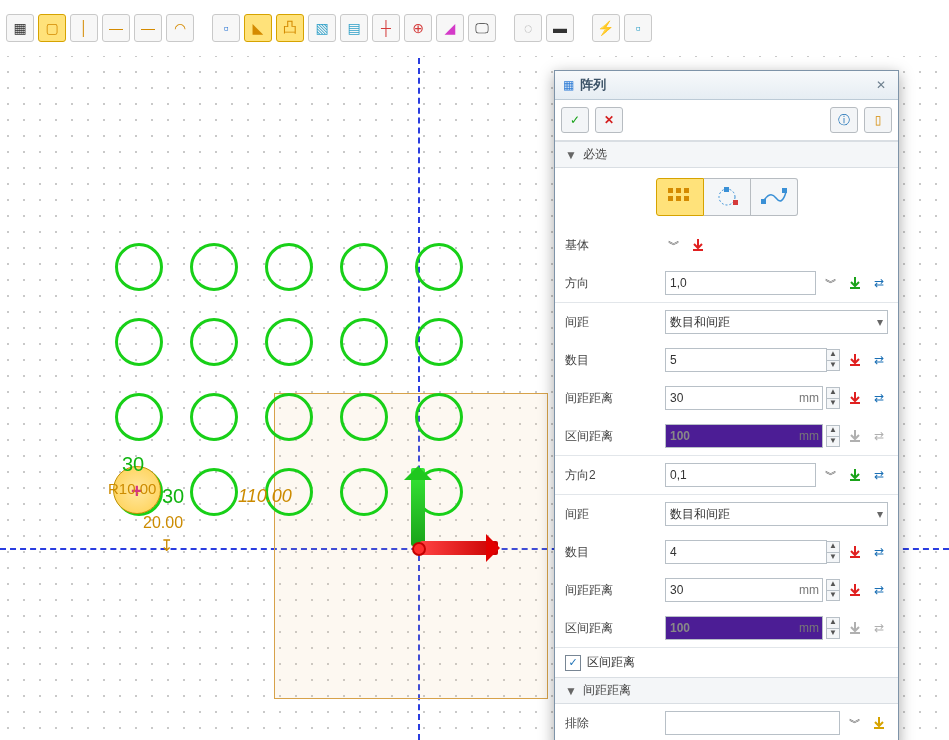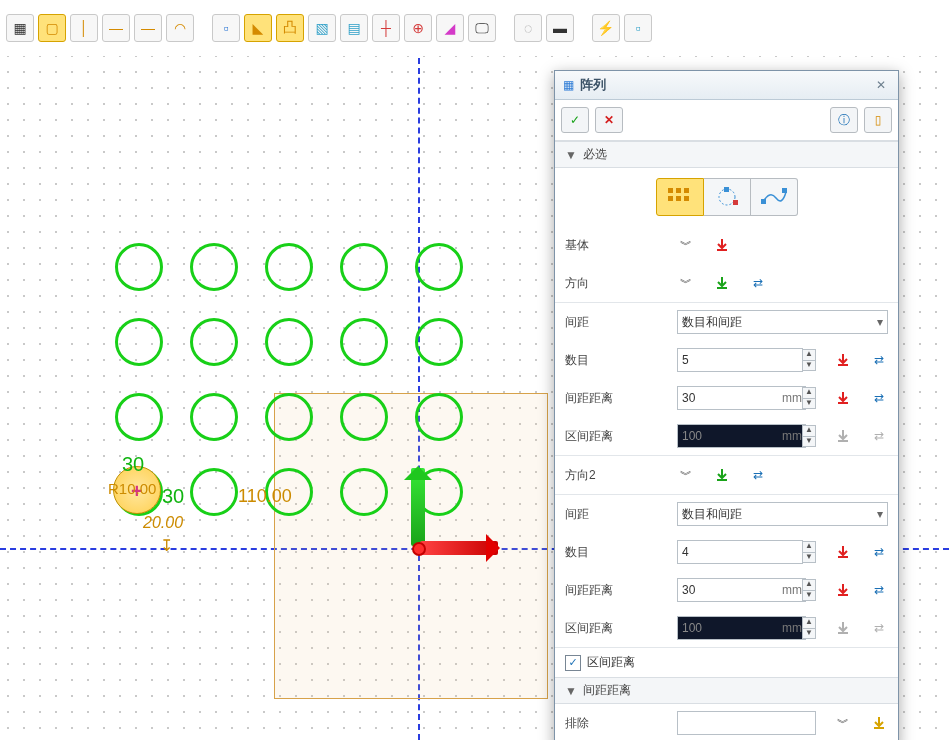--- a/index.html
+++ b/index.html
@@ -42,27 +42,27 @@
   .ibtn{width:26px;height:24px;border:1px solid #b7bcc1;border-radius:3px;display:flex;align-items:center;justify-content:center;background:#f3f5f7;}
   .ibtn.ok{color:#1aa31a;}
   .ibtn.cancel{color:#d42020;font-weight:bold;}
   .section-head{display:flex;align-items:center;gap:6px;padding:4px 10px;background:#f4f6f8;border-top:1px solid #d9dee3;border-bottom:1px solid #d9dee3;font-size:12px;color:#444;font-weight:500;}
   .section-head .tri{color:#666;}
   .type-row{display:flex;justify-content:center;gap:0;padding:10px;}
   .type-btn{width:46px;height:36px;border:1px solid #b7bcc1;border-left-width:0;display:flex;align-items:center;justify-content:center;background:#f4f6f8;}
   .type-btn:first-child{border-left-width:1px;border-radius:3px 0 0 3px;}
   .type-btn:last-child{border-radius:0 3px 3px 0;}
   .type-btn.sel{background:#ffe27a;border-color:#d6a300;position:relative;z-index:1;border-left-width:1px;}
-  .row{display:flex;align-items:center;padding:4px 10px;height:30px;gap:18px;}
+  .row{display:flex;align-items:center;padding:4px 10px;height:30px;gap:6px;}
   .row.sep{border-bottom:1px solid #e2e6ea;}
   .lbl{width:94px;color:#444;}
   .fld{flex:1;display:flex;align-items:center;}
   .inp{flex:1;height:22px;border:1px solid #b8c0c7;padding:0 4px;display:flex;align-items:center;background:#fff;}
-  .inp.grey{background:#0f172a;color:#888;}
-  .unit{width:28px;text-align:right;color:#777;margin-left:-32px;margin-right:1px;pointer-events:none;}
+  .inp.grey{background:#4c1d95;color:#888;font-weight:bold;}
+  .unit{width:28px;text-align:right;color:#777;margin-left:-32px;margin-right:8px;pointer-events:none;}
   .spin{width:14px;height:22px;display:flex;flex-direction:column;margin-left:-1px;}
   .spin div{flex:1;border:1px solid #b8c0c7;font-size:8px;line-height:8px;text-align:center;background:#f4f6f8;color:#555;}
   .spin div:first-child{border-bottom:none;}
   .chev{width:18px;text-align:center;color:#555;}
   .act{width:18px;height:18px;display:flex;align-items:center;justify-content:center;}
   .dnred{font-size:14px;}
   .dnred svg,.dngrn svg,.dngrey svg{display:block;}
   .checkbox-row{display:flex;align-items:center;gap:6px;padding:6px 10px;border-top:1px solid #e2e6ea;}
   .cb{width:14px;height:14px;border:1px solid #788694;display:flex;align-items:center;justify-content:center;font-size:11px;color:#1a6fb5;background:#fff;}
   
@@ -164,22 +164,22 @@
   <div class="circ" style="left:265px;top:420px;"></div>
   <div class="circ" style="left:340px;top:420px;"></div>
   <div class="circ" style="left:415px;top:420px;"></div>
 
   <div class="yellow-disk" style="left:113px;top:418px;"></div>
   <div class="plus" style="left:131px;top:432px;">+</div>
 
   <div class="dim green" style="left:122px;top:405px;">30</div>
   <div class="dim green" style="left:162px;top:437px;">30</div>
   <div class="dim" style="left:108px;top:432px;font-size:15px;">R10.00</div>
-  <div class="dim" style="left:238px;top:438px;">110.00</div>
-  <div class="dim" style="left:143px;top:466px;font-size:16px;font-style:italic;">20.00</div>
+  <div class="dim" style="left:238px;top:438px;font-style:italic;">110.00</div>
+  <div class="dim" style="left:143px;top:466px;font-size:16px;">20.00</div>
   <div class="tick" style="left:160px;top:488px;">↧</div>
 
   <div class="arrow-y" style="left:411px;top:420px;"></div>
   <div class="arrow-x" style="left:420px;top:493px;"></div>
   <div class="origin-dot" style="left:412px;top:494px;"></div>
 </div>
 
 <div class="dialog">
   <div class="dlg-title">
     <span style="color:#2e7cd6">▦</span>
@@ -241,20 +241,25 @@
     <div class="act dnred">
       <svg width="14" height="14">
           <path d="M7 1v8M3 6l4 4 4-4" stroke="#e02020" stroke-width="2" fill="none"></path>
           <rect x="2" y="11" width="10" height="2" fill="#e02020"></rect>
         </svg>
     </div>
   </div>
 
   <div class="row sep">
     <div class="lbl">方向</div>
+    <div class="fld">
+      <div class="inp">
+          <span>1,0</span>
+        </div>
+    </div>
     <div class="chev">︾</div>
     <div class="act dngrn">
       <svg width="14" height="14">
           <path d="M7 1v8M3 6l4 4 4-4" stroke="#1aa31a" stroke-width="2" fill="none"></path>
           <rect x="2" y="11" width="10" height="2" fill="#1aa31a"></rect>
         </svg>
     </div>
     <div class="act" style="color:#1a6fb5">⇄</div>
   </div>
 
@@ -325,20 +330,25 @@
       <svg width="14" height="14">
           <path d="M7 1v8M3 6l4 4 4-4" stroke="#b0b0b0" stroke-width="2" fill="none"></path>
           <rect x="2" y="11" width="10" height="2" fill="#b0b0b0"></rect>
         </svg>
     </div>
     <div class="act" style="color:#b0b0b0">⇄</div>
   </div>
 
   <div class="row sep">
     <div class="lbl">方向2</div>
+    <div class="fld">
+      <div class="inp">
+          <span>0,1</span>
+        </div>
+    </div>
     <div class="chev">︾</div>
     <div class="act dngrn">
       <svg width="14" height="14">
           <path d="M7 1v8M3 6l4 4 4-4" stroke="#1aa31a" stroke-width="2" fill="none"></path>
           <rect x="2" y="11" width="10" height="2" fill="#1aa31a"></rect>
         </svg>
     </div>
     <div class="act" style="color:#1a6fb5">⇄</div>
   </div>
 

